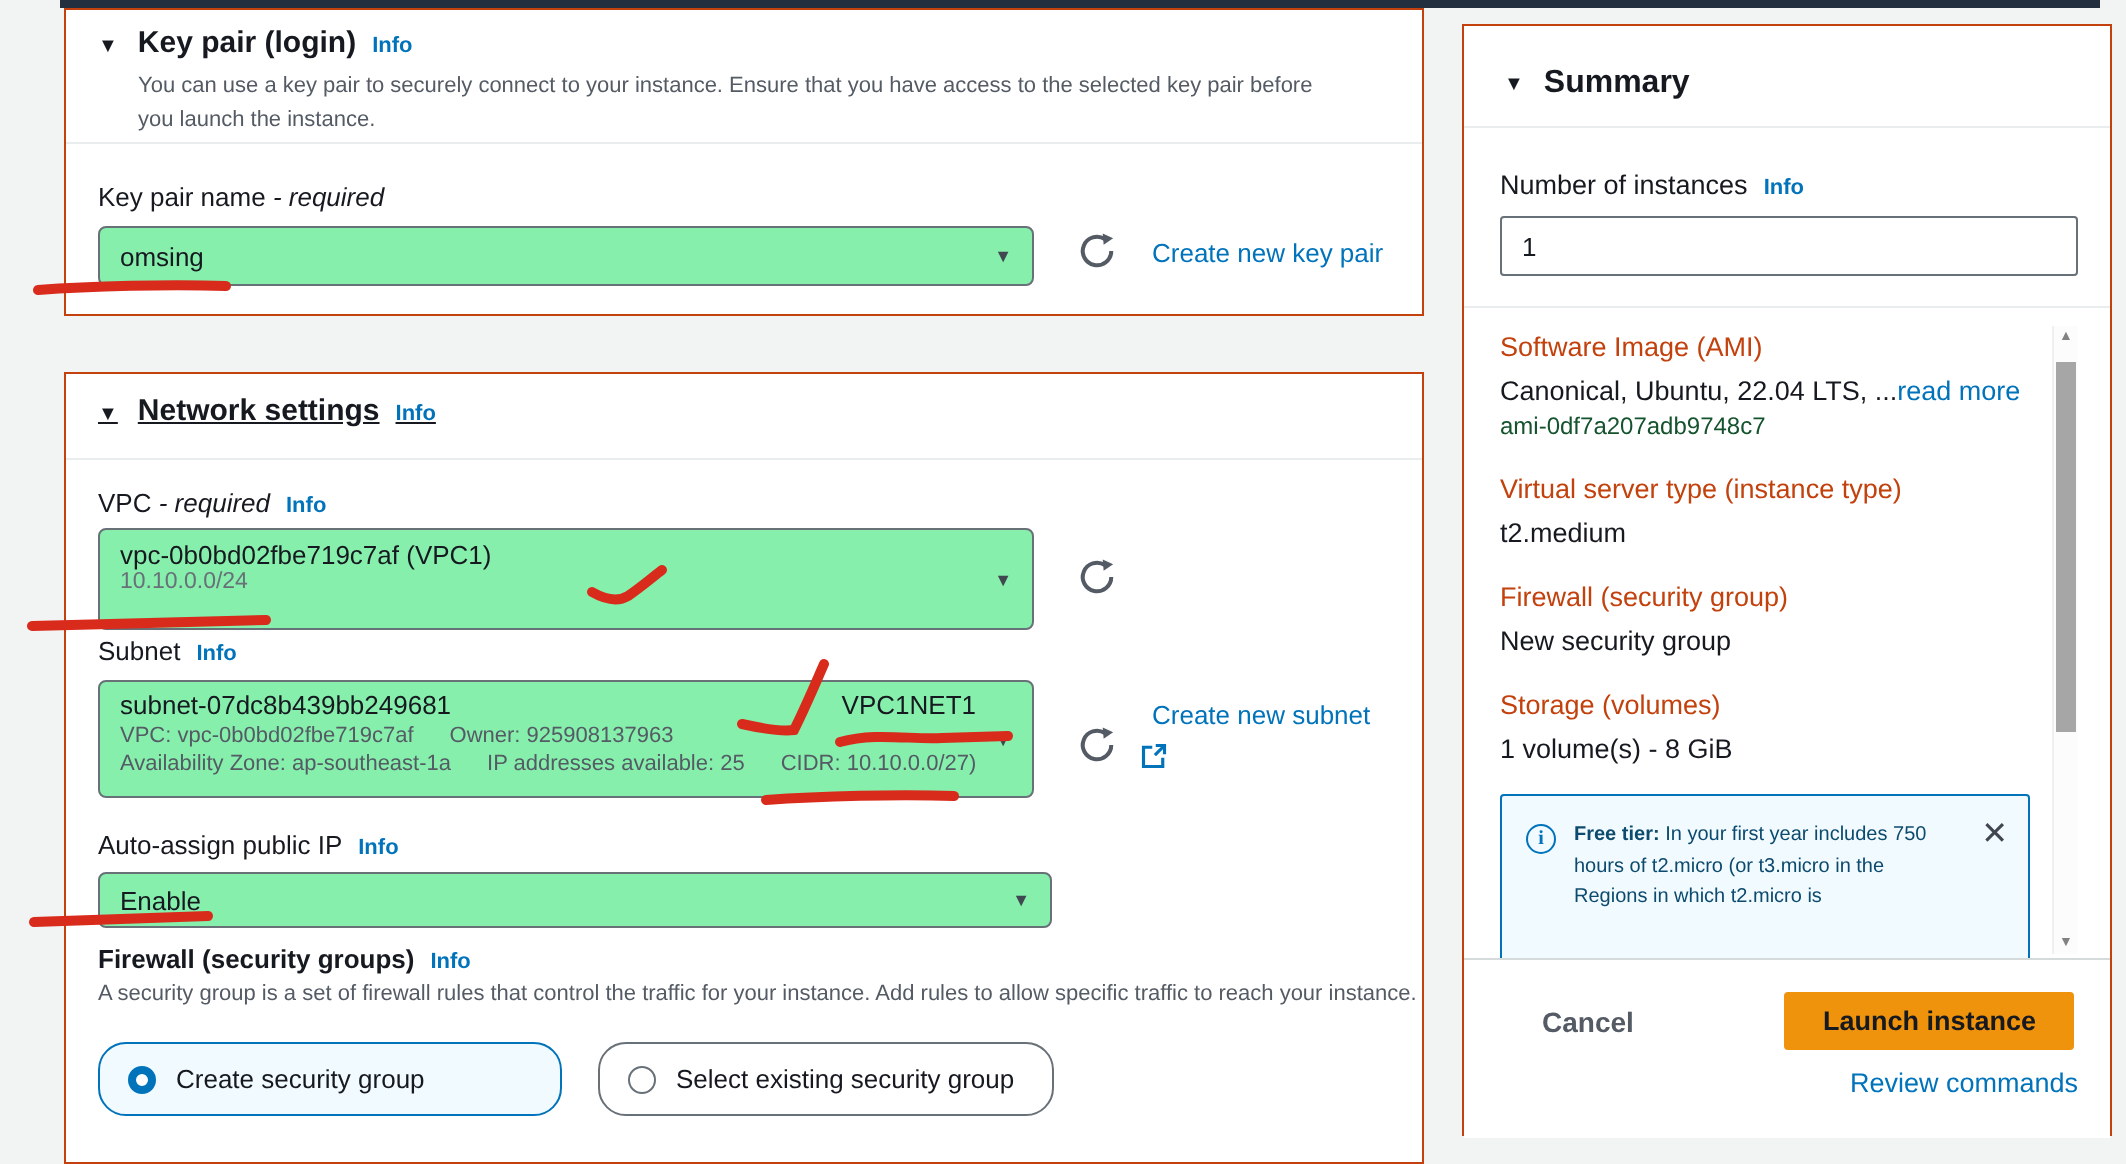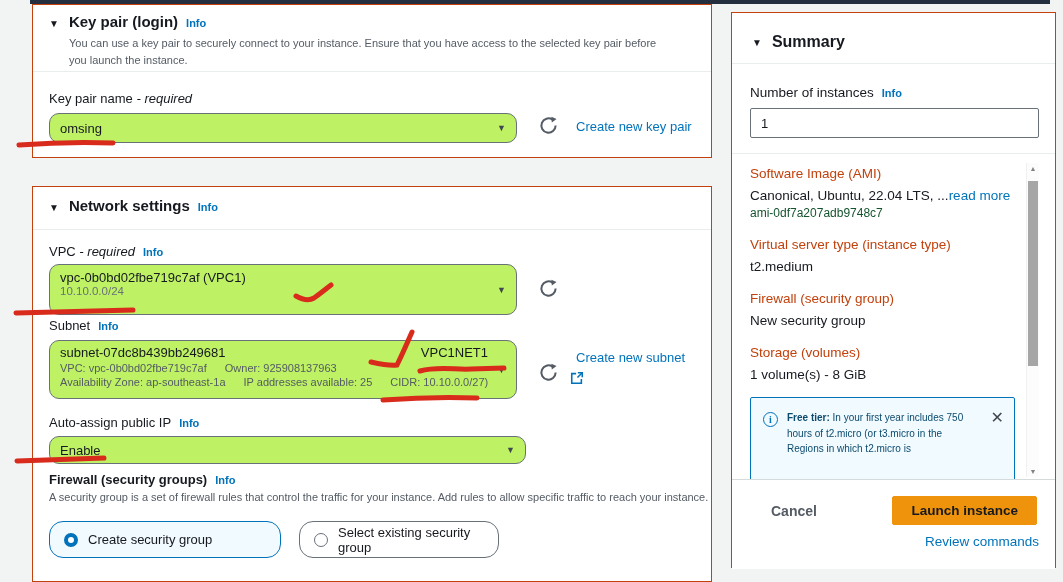--- a/index.html
+++ b/index.html
@@ -16,53 +16,53 @@
   
   .card { position:absolute; background:#fff; border:1px solid #c2410c; }
   .divider { border-bottom:1px solid #eaeded; }
   .tri { font-size:10px; color:#16191f; margin-right:10px; }
   .section-title { font-weight:700; font-size:15px; color:#16191f; }
   .info-link { color:#0073bb; font-weight:700; font-size:11px; margin-left:8px; cursor:pointer; }
   .desc { font-size:11px; color:#545b64; line-height:1.55; }
   .field-label { font-size:13px; color:#16191f; }
   .req { font-style:italic; }
   .link { color:#0073bb; font-size:13px; cursor:pointer; }
-  .select { position:absolute; background:#bef264; border:1px solid #687078; border-radius:10px; cursor:pointer; }
+  .select { position:absolute; background:#86efac; border:1px solid #687078; border-radius:4px; cursor:pointer; }
   .select .caret { position:absolute; right:10px; top:50%; transform:translateY(-50%); font-size:9px; color:#414750; }
   .sel-main { font-size:13px; color:#16191f; }
   .sel-sub { font-size:11.5px; color:#687078; }
   .refresh-btn { position:absolute; cursor:pointer; width:20px; height:20px; }
 
   
   .kp-card { left:32px; top:4px; width:680px; height:154px; }
   .kp-head { padding:8px 16px 0 16px; }
   .kp-desc { margin:4px 0 0 36px; max-width:592px; }
   .kp-div { position:absolute; left:0; top:66px; width:100%; }
   .kp-label { position:absolute; left:16px; top:86px; }
   .kp-select { left:16px; top:108px; width:468px; height:30px; display:flex; align-items:center; padding-left:10px; }
 
-  .net-card { left:32px; top:186px; width:680px; height:396px; overflow:hidden; }
+  .net-card { left:32px; top:186px; width:680px; height:396px; overflow:hidden;text-decoration:underline; }
   .net-head { padding:10px 16px 0 16px; }
   .net-div { position:absolute; left:0; top:42px; width:100%; }
   .vpc-label { position:absolute; left:16px; top:57px; }
   .vpc-select { left:16px; top:77px; width:468px; height:51px; padding:5px 0 0 10px; }
   .subnet-label { position:absolute; left:16px; top:131px; }
   .subnet-select { left:16px; top:153px; width:468px; height:59px; padding:4px 0 0 10px; }
   .subnet-row1 { display:flex; justify-content:space-between; padding-right:28px; }
   .subnet-meta { font-size:11px; color:#545b64; margin-top:2px; }
   .subnet-meta span { margin-right:18px; }
   .auto-label { position:absolute; left:16px; top:228px; }
   .auto-select { left:16px; top:249px; width:477px; height:28px; display:flex; align-items:center; padding-left:10px; }
   .fw-label { position:absolute; left:16px; top:285px; font-weight:700; font-size:13px; }
   .fw-desc { position:absolute; left:16px; top:302px; width:660px; }
   .radio-row { position:absolute; left:16px; top:334px; display:flex; gap:18px; }
   .radio-card { height:37px; display:flex; align-items:center; padding:11px 14px; border:1px solid #687078; border-radius:14px; background:#fff; font-size:13px; cursor:pointer; }
   .radio-card.sel { border:1px solid #0073bb; background:#f1faff; }
   .rc-a { width:232px; }
-  .rc-b { width:200px; }
+  .rc-b { width:228px; }
   .radio-dot { width:14px; height:14px; border-radius:50%; margin-right:10px; flex:0 0 auto; }
   .radio-dot.on { border:4px solid #0073bb; background:#fff; }
   .radio-dot.off { border:1px solid #687078; background:#fff; }
 
   .ext-icon { position:absolute; cursor:pointer; }
 
   
   .sum-panel { left:731px; top:12px; width:325px; height:556px; }
   .sum-head { padding:20px 20px 0 20px; display:flex; align-items:center; }
   .sum-title { font-weight:700; font-size:16px; }

